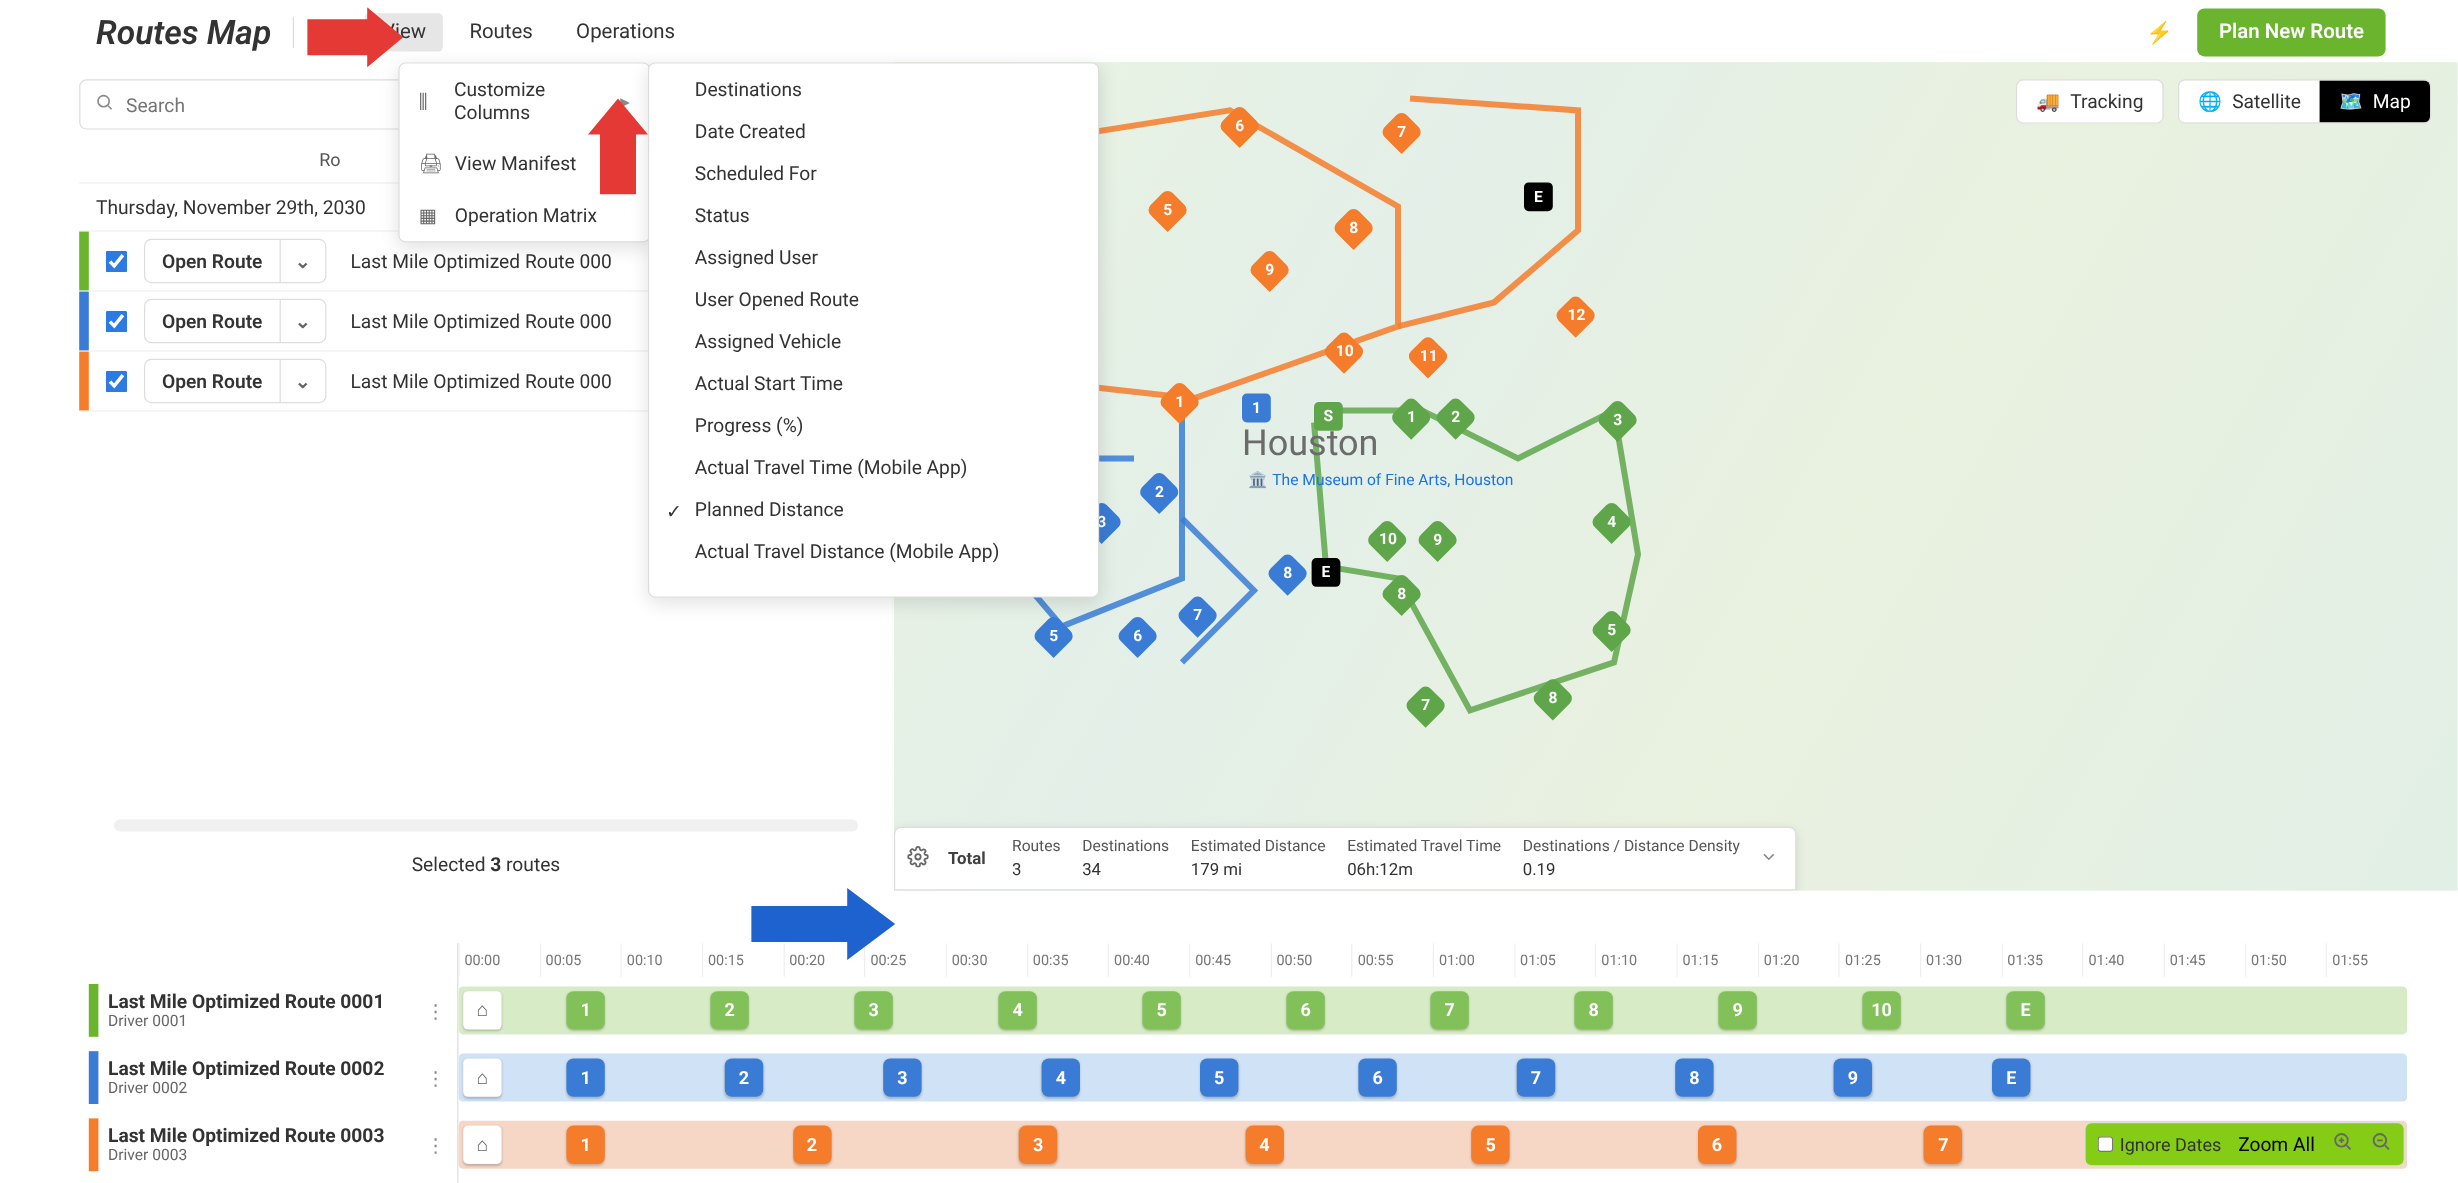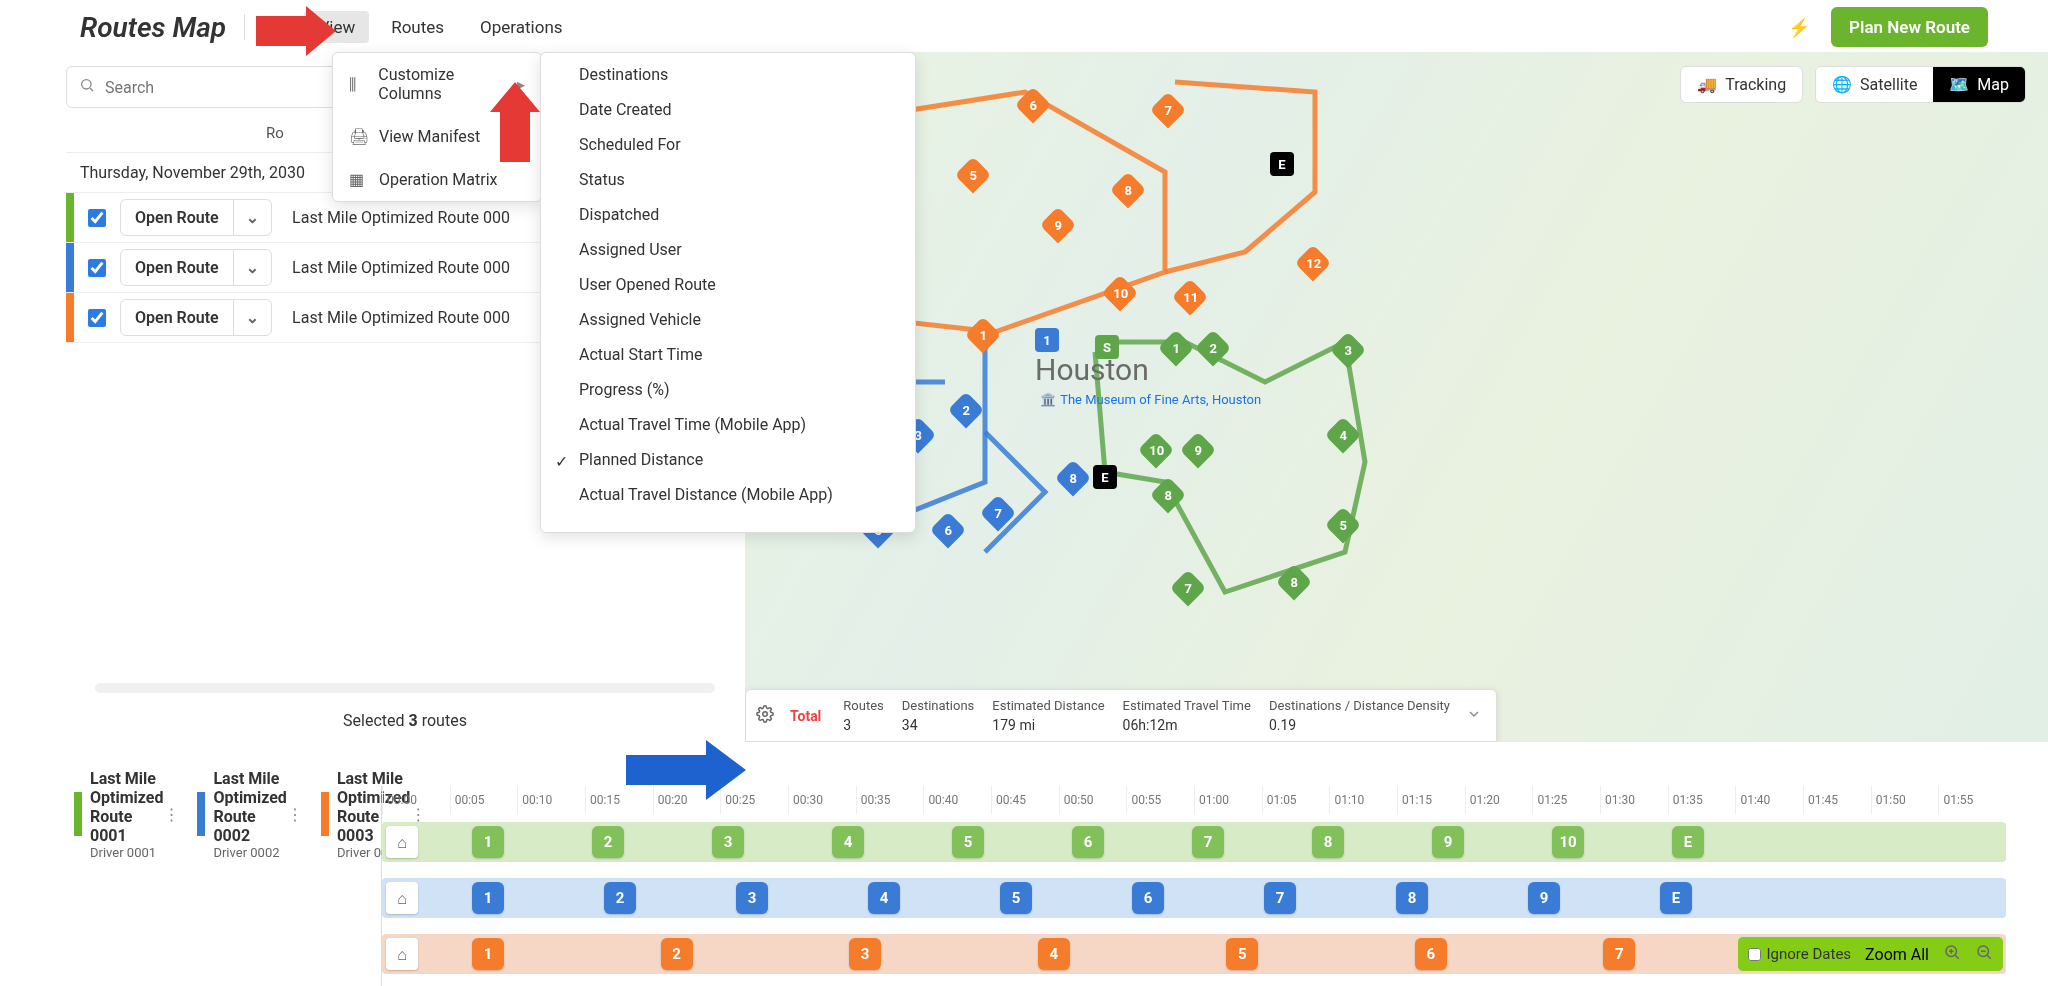--- a/index.html
+++ b/index.html
@@ -74,29 +74,29 @@
 .orange { background:#f47c2b; }
 .blue { background:#3a7cd5; }
 .green { background:#5fa64b; }
 .black { background:#000; }
 .city-label { position:absolute; font-size:30px; color:#6b6b6b; font-weight:400; }
 .poi { position:absolute; font-size:13px; color:#4a7; display:flex; align-items:center; gap:4px; }
 
 
 .total-panel { position:absolute; bottom:0; left:0; background:#fff; border:1px solid #ddd; border-radius:6px 6px 0 0; padding:8px 14px 8px 10px; display:flex; align-items:flex-start; gap:16px; z-index:30; box-shadow:0 2px 8px rgba(0,0,0,0.1); }
 .total-panel .gear { color:#666; align-self:center; }
-.total-panel .tp-label { font-weight:700; color:#ef4444; font-size:14px; align-self:center; margin-right:6px; }
+.total-panel .tp-label { font-weight:700; color:#404040; font-size:14px; align-self:center; margin-right:6px; }
 .tp-col { display:flex; flex-direction:column; }
 .tp-col .h { font-size:13px; color:#555; margin-bottom:4px; }
 .tp-col .v { font-size:14px; color:#333; }
 .tp-toggle { align-self:center; color:#888; }
 
 
 .timeline { position:absolute; left:66px; right:42px; bottom:0; height:200px; display:flex; }
-.tl-left { width:316px; border-right:1px solid #ddd; display:flex; flex-direction:row; }
+.tl-left { width:316px; border-right:1px solid #ddd; display:flex; flex-direction:column; }
 .tl-right { flex:1; display:flex; flex-direction:column; overflow:hidden; position:relative; }
 .tl-time-row { height:28px; display:flex; align-items:center; font-size:12px; color:#777; }
 .tl-time-row .tick { width:69px; text-align:right; padding-left:4px; border-left:1px solid #eee; height:100%; display:flex; align-items:center; }
 .tl-row { height:56px; display:flex; align-items:center; }
 .tl-left .tl-row { padding:6px 10px 6px 8px; }
 .tl-left .color-bar { width:8px; height:100%; margin-right:8px; }
 .tl-left .info { flex:1; }
 .tl-left .title { font-weight:700; font-size:16px; color:#333; }
 .tl-left .driver { font-size:13px; color:#666; }
 .tl-left .dots { color:#888; cursor:pointer; }
@@ -381,23 +381,20 @@
       <span>Destinations</span>
     </div>
     <div class="col-item">
       <span>Date Created</span>
     </div>
     <div class="col-item">
       <span>Scheduled For</span>
     </div>
     <div class="col-item">
       <span>Status</span>
-    </div>
-    <div class="col-item">
-      <span>Dispatched</span>
     </div>
     <div class="col-item">
       <span>Assigned User</span>
     </div>
     <div class="col-item">
       <span>User Opened Route</span>
     </div>
     <div class="col-item">
       <span>Assigned Vehicle</span>
     </div>

